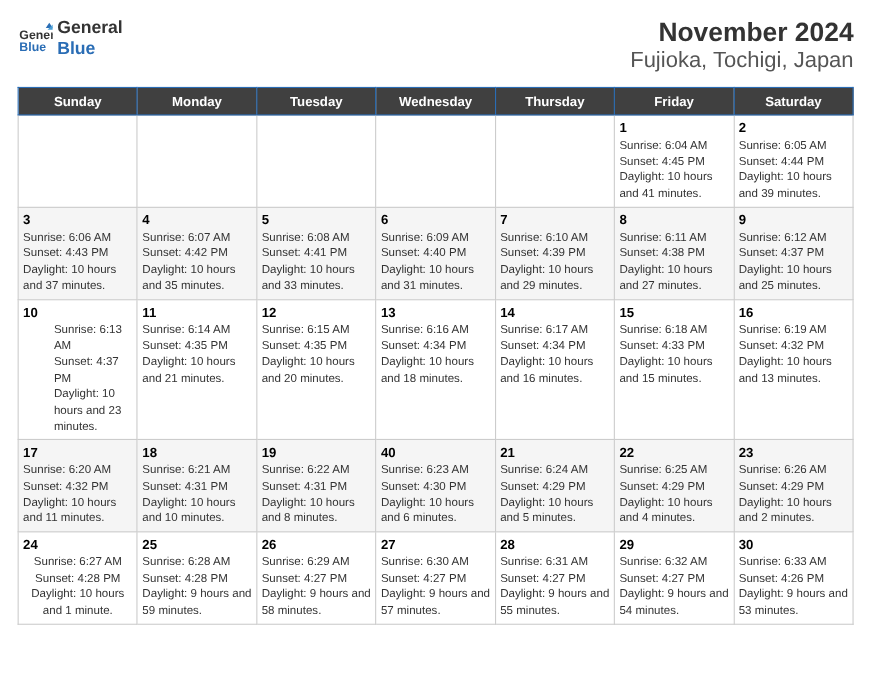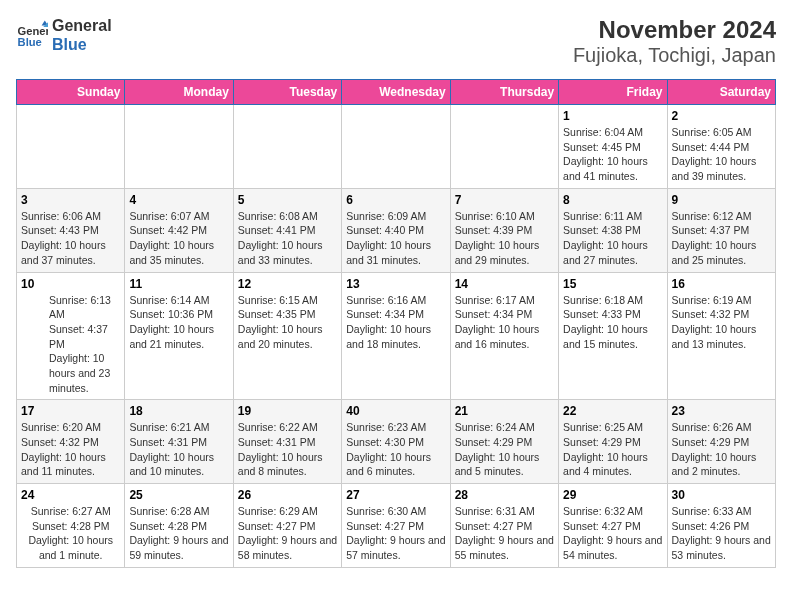--- a/index.html
+++ b/index.html
@@ -34,24 +34,24 @@
     .location {
       font-size: 20px;
       color: #555;
     }
     .calendar {
       width: 100%;
       border-collapse: collapse;
       font-size: 11px;
     }
     .calendar th {
-      background: #ec4899;
+      background: #404040;
       color: #fff;
       padding: 5px 4px;
-      text-align: right;
+      text-align: center;
       font-size: 12px;
       border: 1px solid #2a6db5;
     }
     .calendar td {
       border: 1px solid #ccc;
       vertical-align: top;
       padding: 4px;
       width: calc(100% / 7);
       min-height: 80px;
       background: #fff;
@@ -172,21 +172,21 @@
       <tr>
         <td>
           <span class="day-num">10</span>
           <div class="day-info" style="white-space: pre-line; margin-left: 28px;">Sunrise: 6:13 AM
 Sunset: 4:37 PM
 Daylight: 10 hours and 23 minutes.</div>
         </td>
         <td>
           <span class="day-num">11</span>
           <div class="day-info" style="white-space: pre-line;">Sunrise: 6:14 AM
-Sunset: 10:36 PM
+Sunset: 4:35 PM
 Daylight: 10 hours and 21 minutes.</div>
         </td>
         <td>
           <span class="day-num">12</span>
           <div class="day-info" style="white-space: pre-line;">Sunrise: 6:15 AM
 Sunset: 4:35 PM
 Daylight: 10 hours and 20 minutes.</div>
         </td>
         <td>
           <span class="day-num">13</span>

